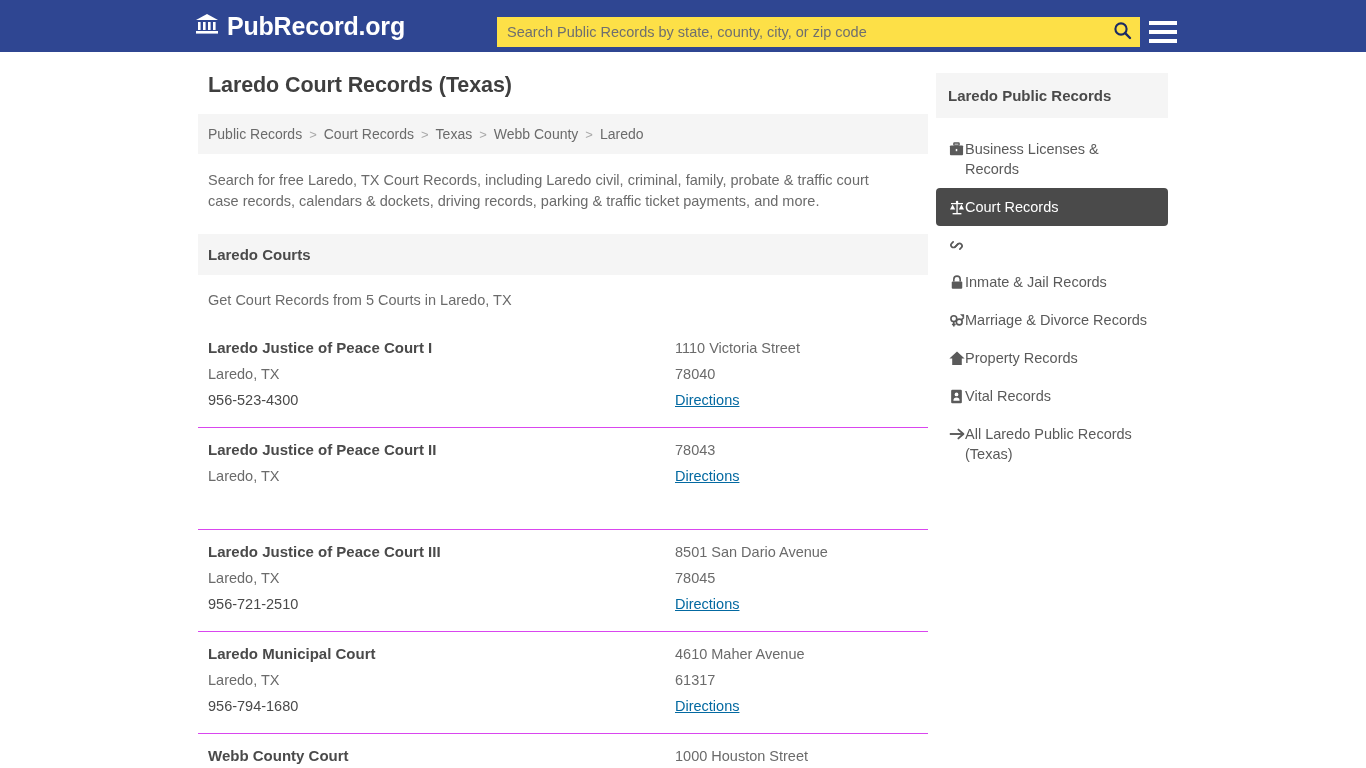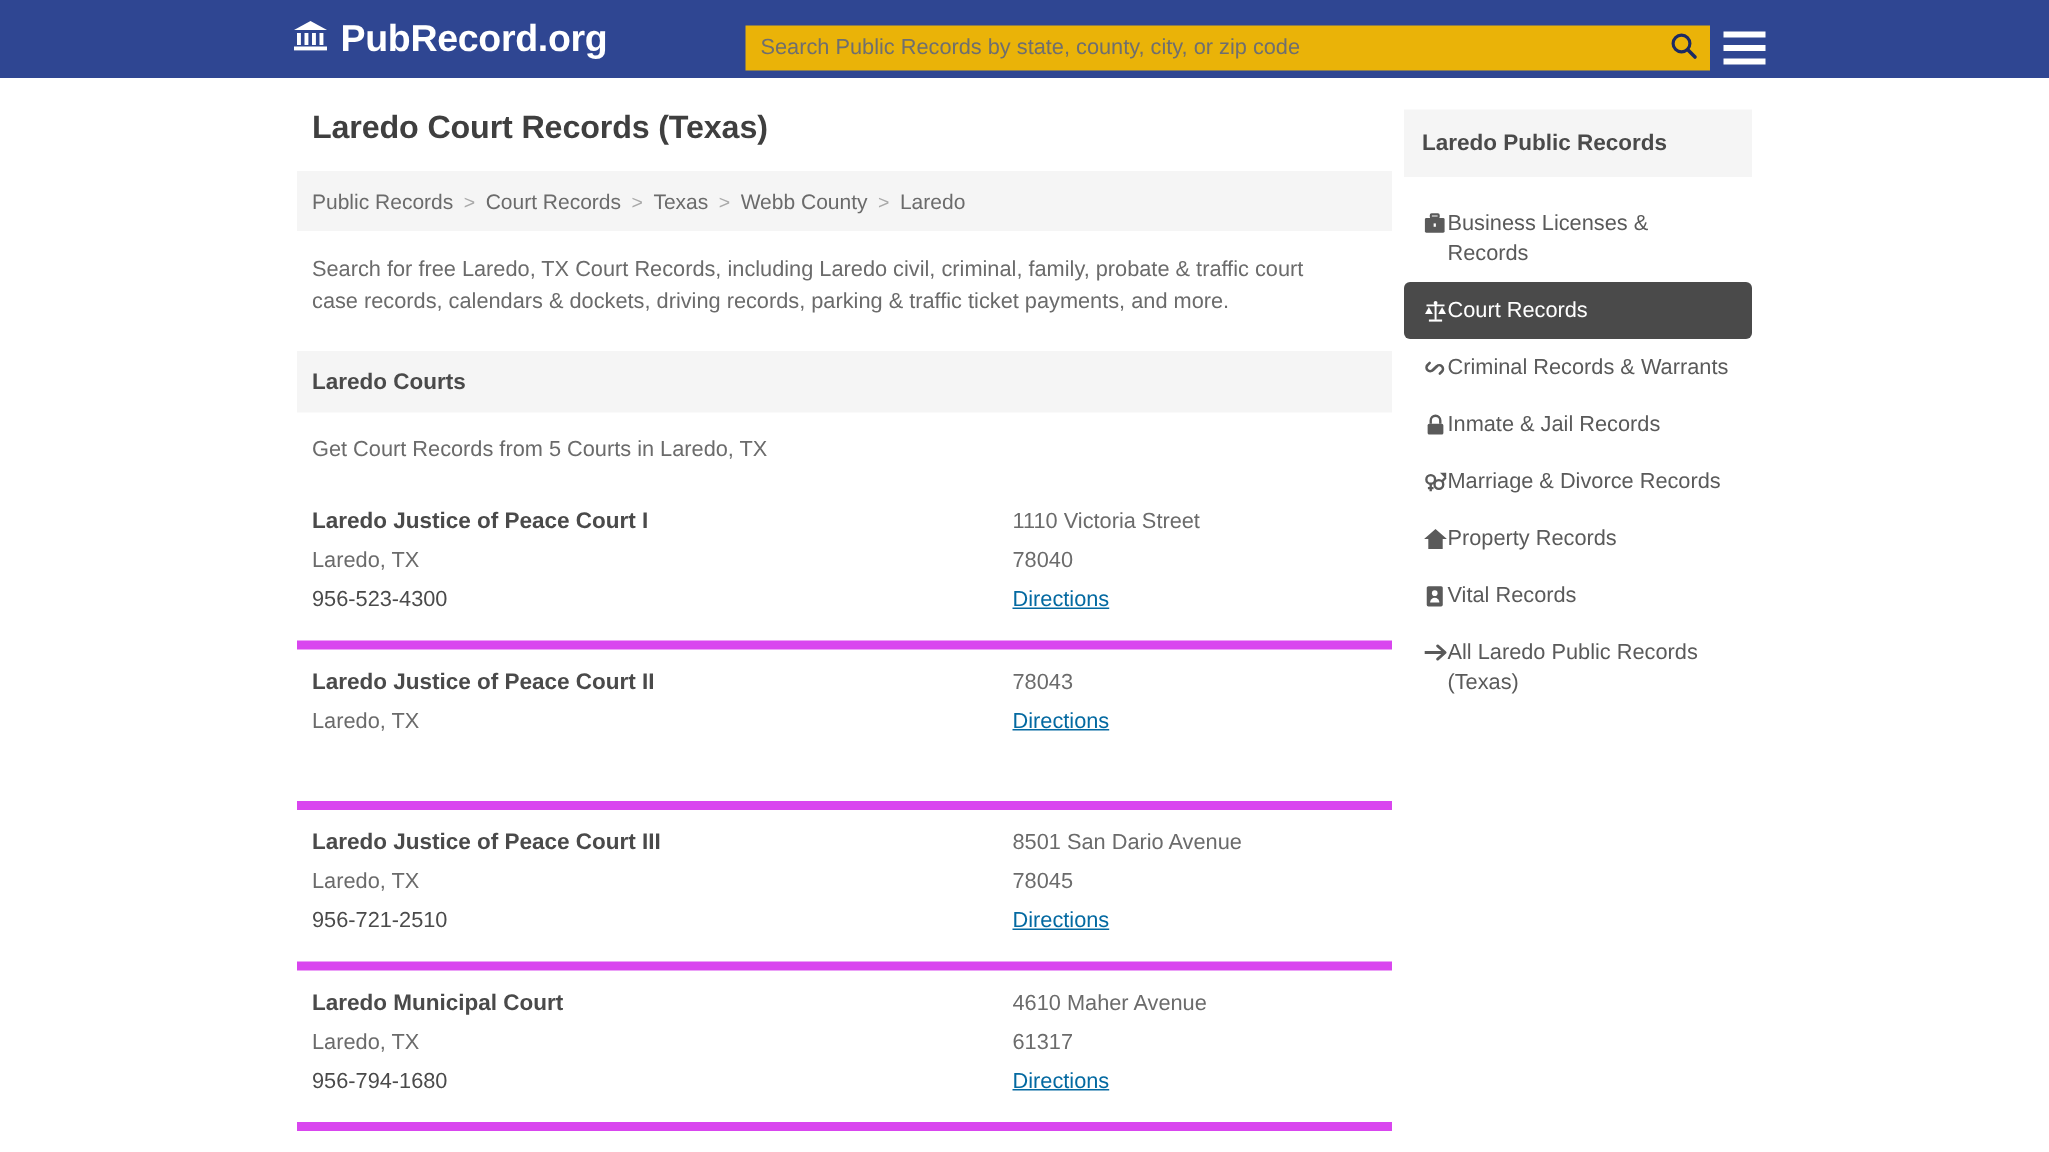--- a/index.html
+++ b/index.html
@@ -34,21 +34,21 @@
     font-weight: bold;
     letter-spacing: -0.2px;
     white-space: nowrap;
   }
   .search-wrap {
     position: absolute;
     left: 497px;
     top: 17px;
     width: 643px;
     height: 30px;
-    background: #eab308;
+    background: #fde047;
     display: flex;
     align-items: center;
   }
   .search-input {
     flex: 1;
     border: 0;
     outline: none;
     height: 28px;
     padding: 0 10px;
     font-family: "Liberation Sans", sans-serif;
@@ -141,21 +141,21 @@
     color: #6b6b6b;
     padding: 17px 10px 0 10px;
     margin: 0;
   }
 
   
   .court-list { margin-top: 18px; }
   .court-row {
     display: flex;
     padding: 9px 10px 14px 10px;
-    border-bottom: 6px solid #d946ef;
+    border-bottom: 1px solid #d946ef;
   }
   .court-row:last-child { border-bottom: 0; }
   .court-left { width: 467px; }
   .court-right { flex: 1; }
   .court-name {
     font-size: 15px;
     font-weight: bold;
     color: #4a4a4a;
     line-height: 26px;
   }
@@ -379,21 +379,20 @@
           <span class="side-label">Court Records</span>
         </a>
 
         <a class="side-item" href="#">
           <span class="ico">
             <svg width="15" height="15" viewBox="0 0 16 16" aria-hidden="true">
               <path d="M6.6 9.4 L9.4 6.6 a2.6 2.6 0 0 1 3.7 3.7 L11.6 11.8" fill="none" stroke="#5a5a5a" stroke-width="1.8" stroke-linecap="round"></path>
               <path d="M9.4 6.6 L6.6 9.4 a2.6 2.6 0 0 1 -3.7 -3.7 L4.4 4.2" fill="none" stroke="#5a5a5a" stroke-width="1.8" stroke-linecap="round"></path>
             </svg>
           </span>
-          <span class="side-label">Criminal Records &amp; Warrants</span>
         </a>
 
         <a class="side-item" href="#">
           <span class="ico">
             <svg width="14" height="15" viewBox="0 0 14 16" aria-hidden="true">
               <path d="M3.6 7 V4.6 a3.4 3.4 0 0 1 6.8 0 V7" fill="none" stroke="#5a5a5a" stroke-width="1.7"></path>
               <rect x="1.4" y="7" width="11.2" height="7.6" rx="1.1" fill="#5a5a5a"></rect>
             </svg>
           </span>
           <span class="side-label">Inmate &amp; Jail Records</span>

